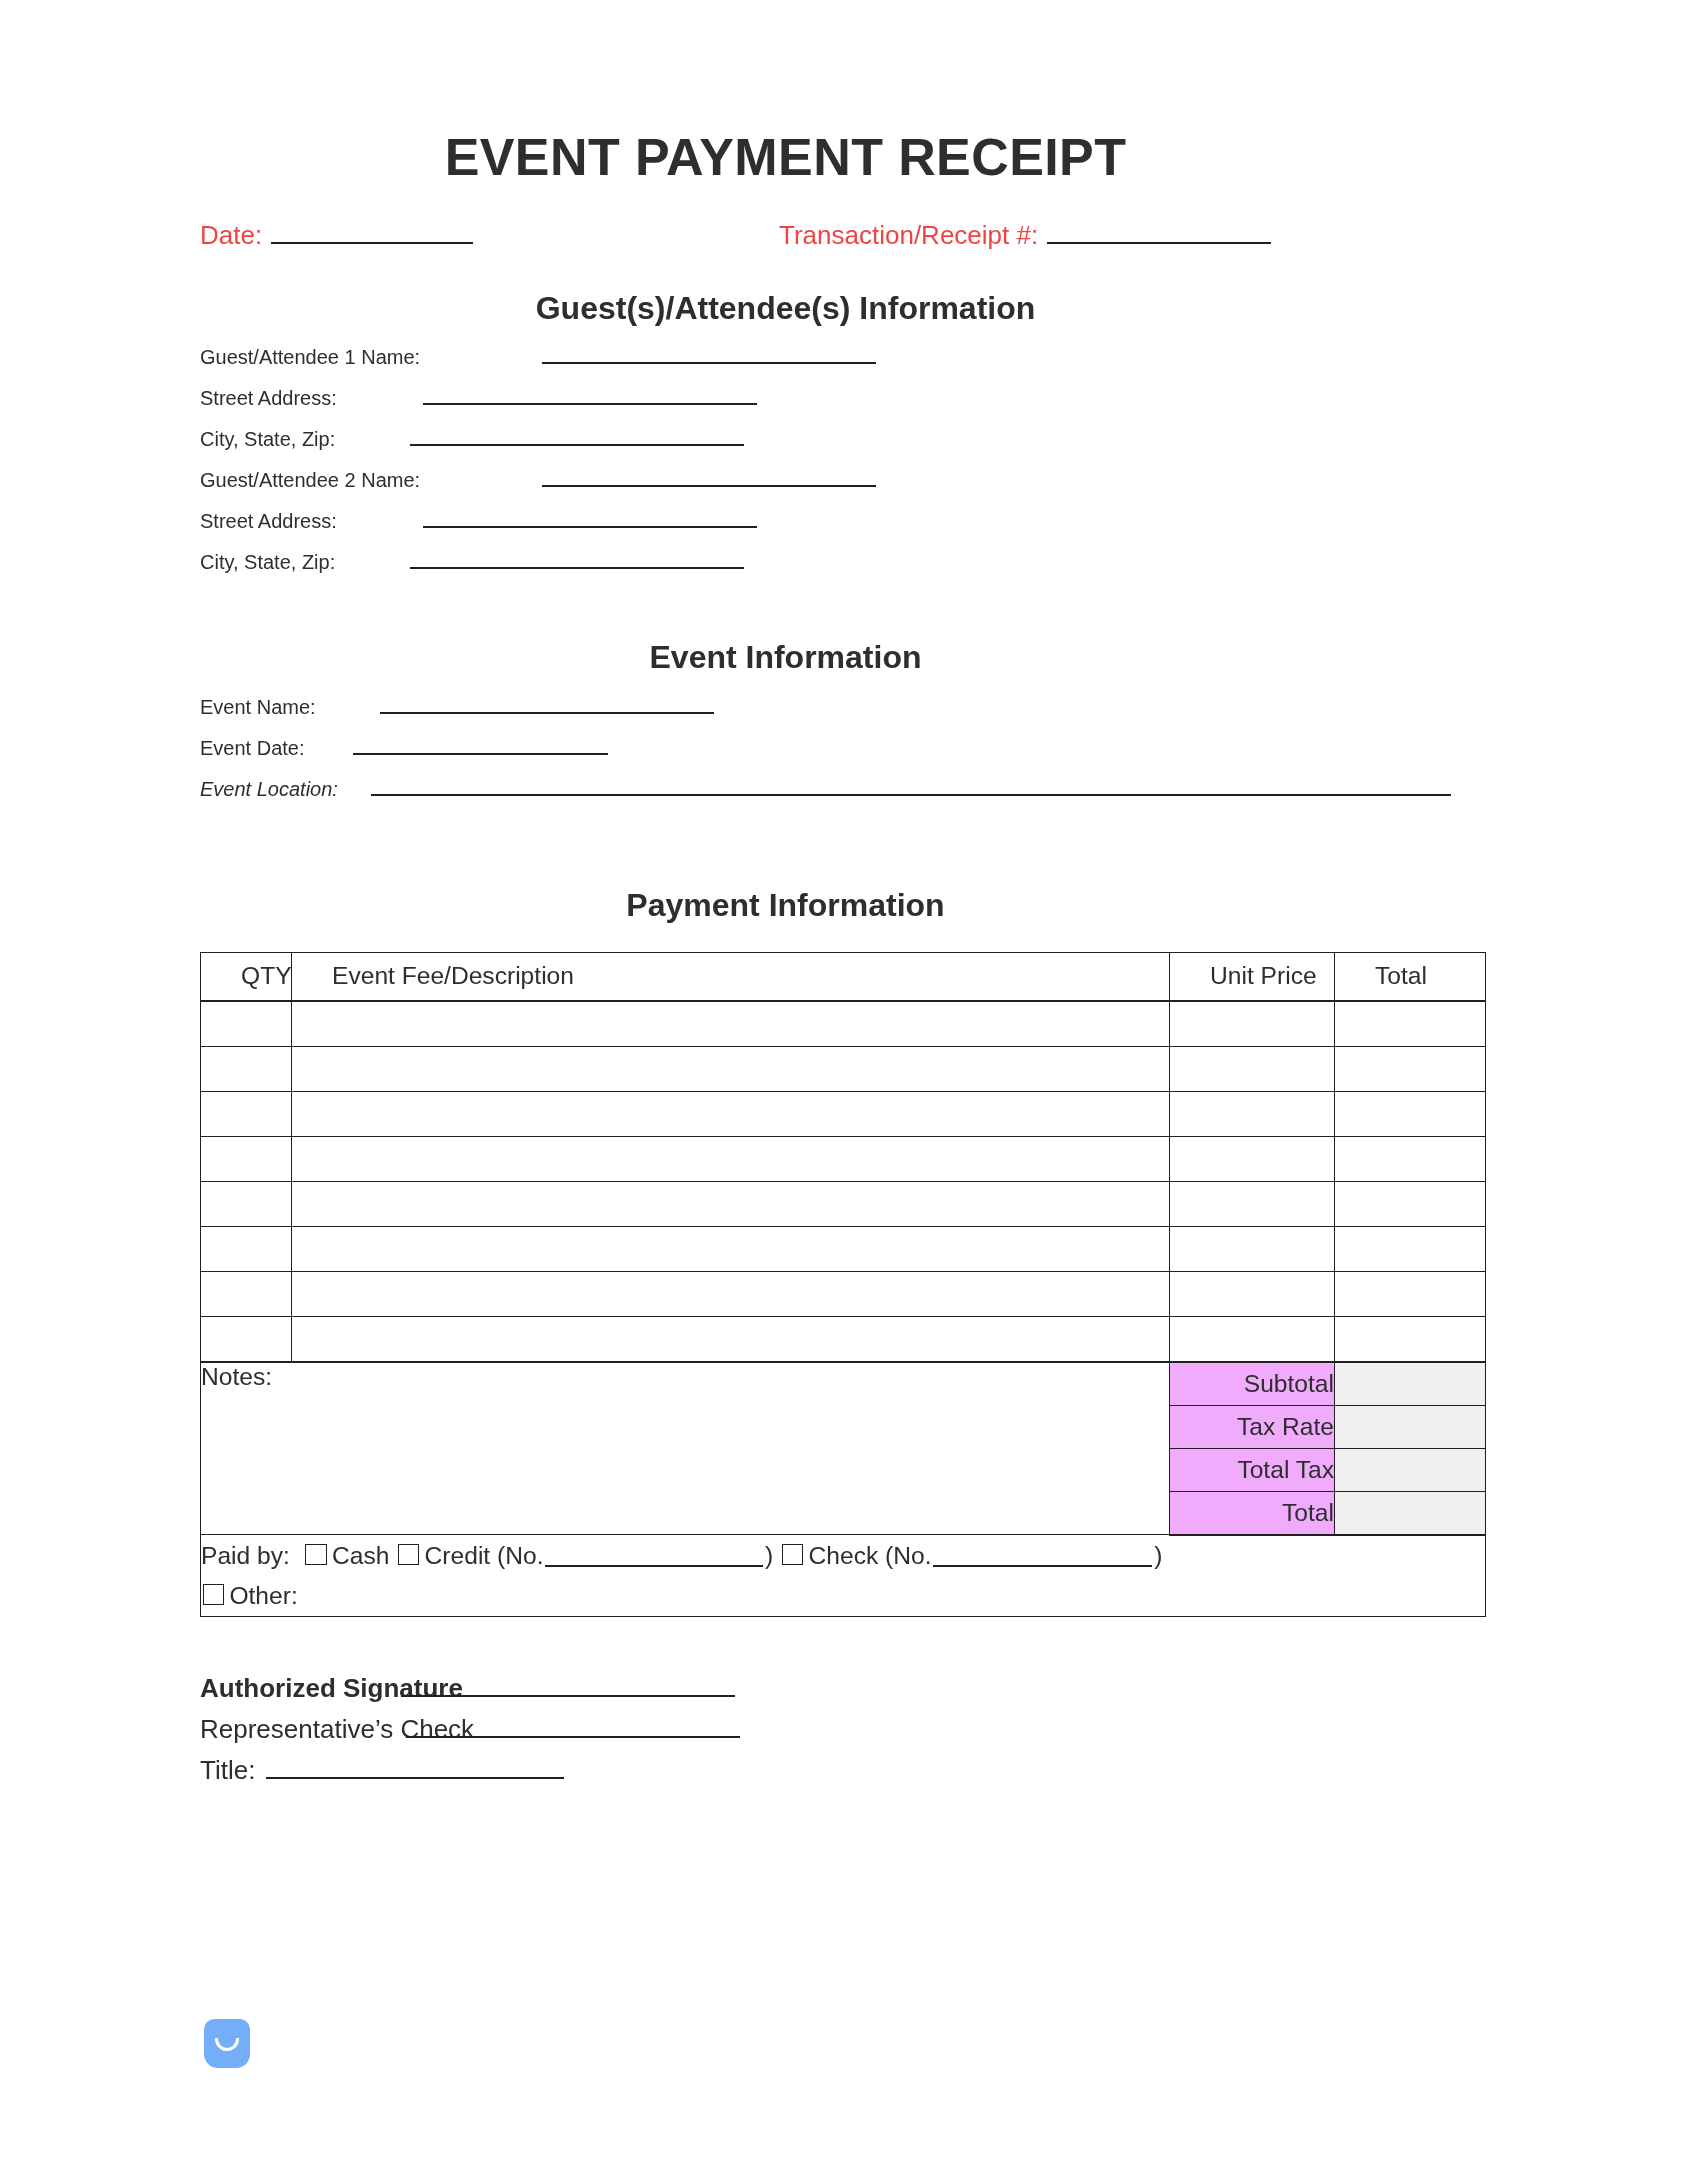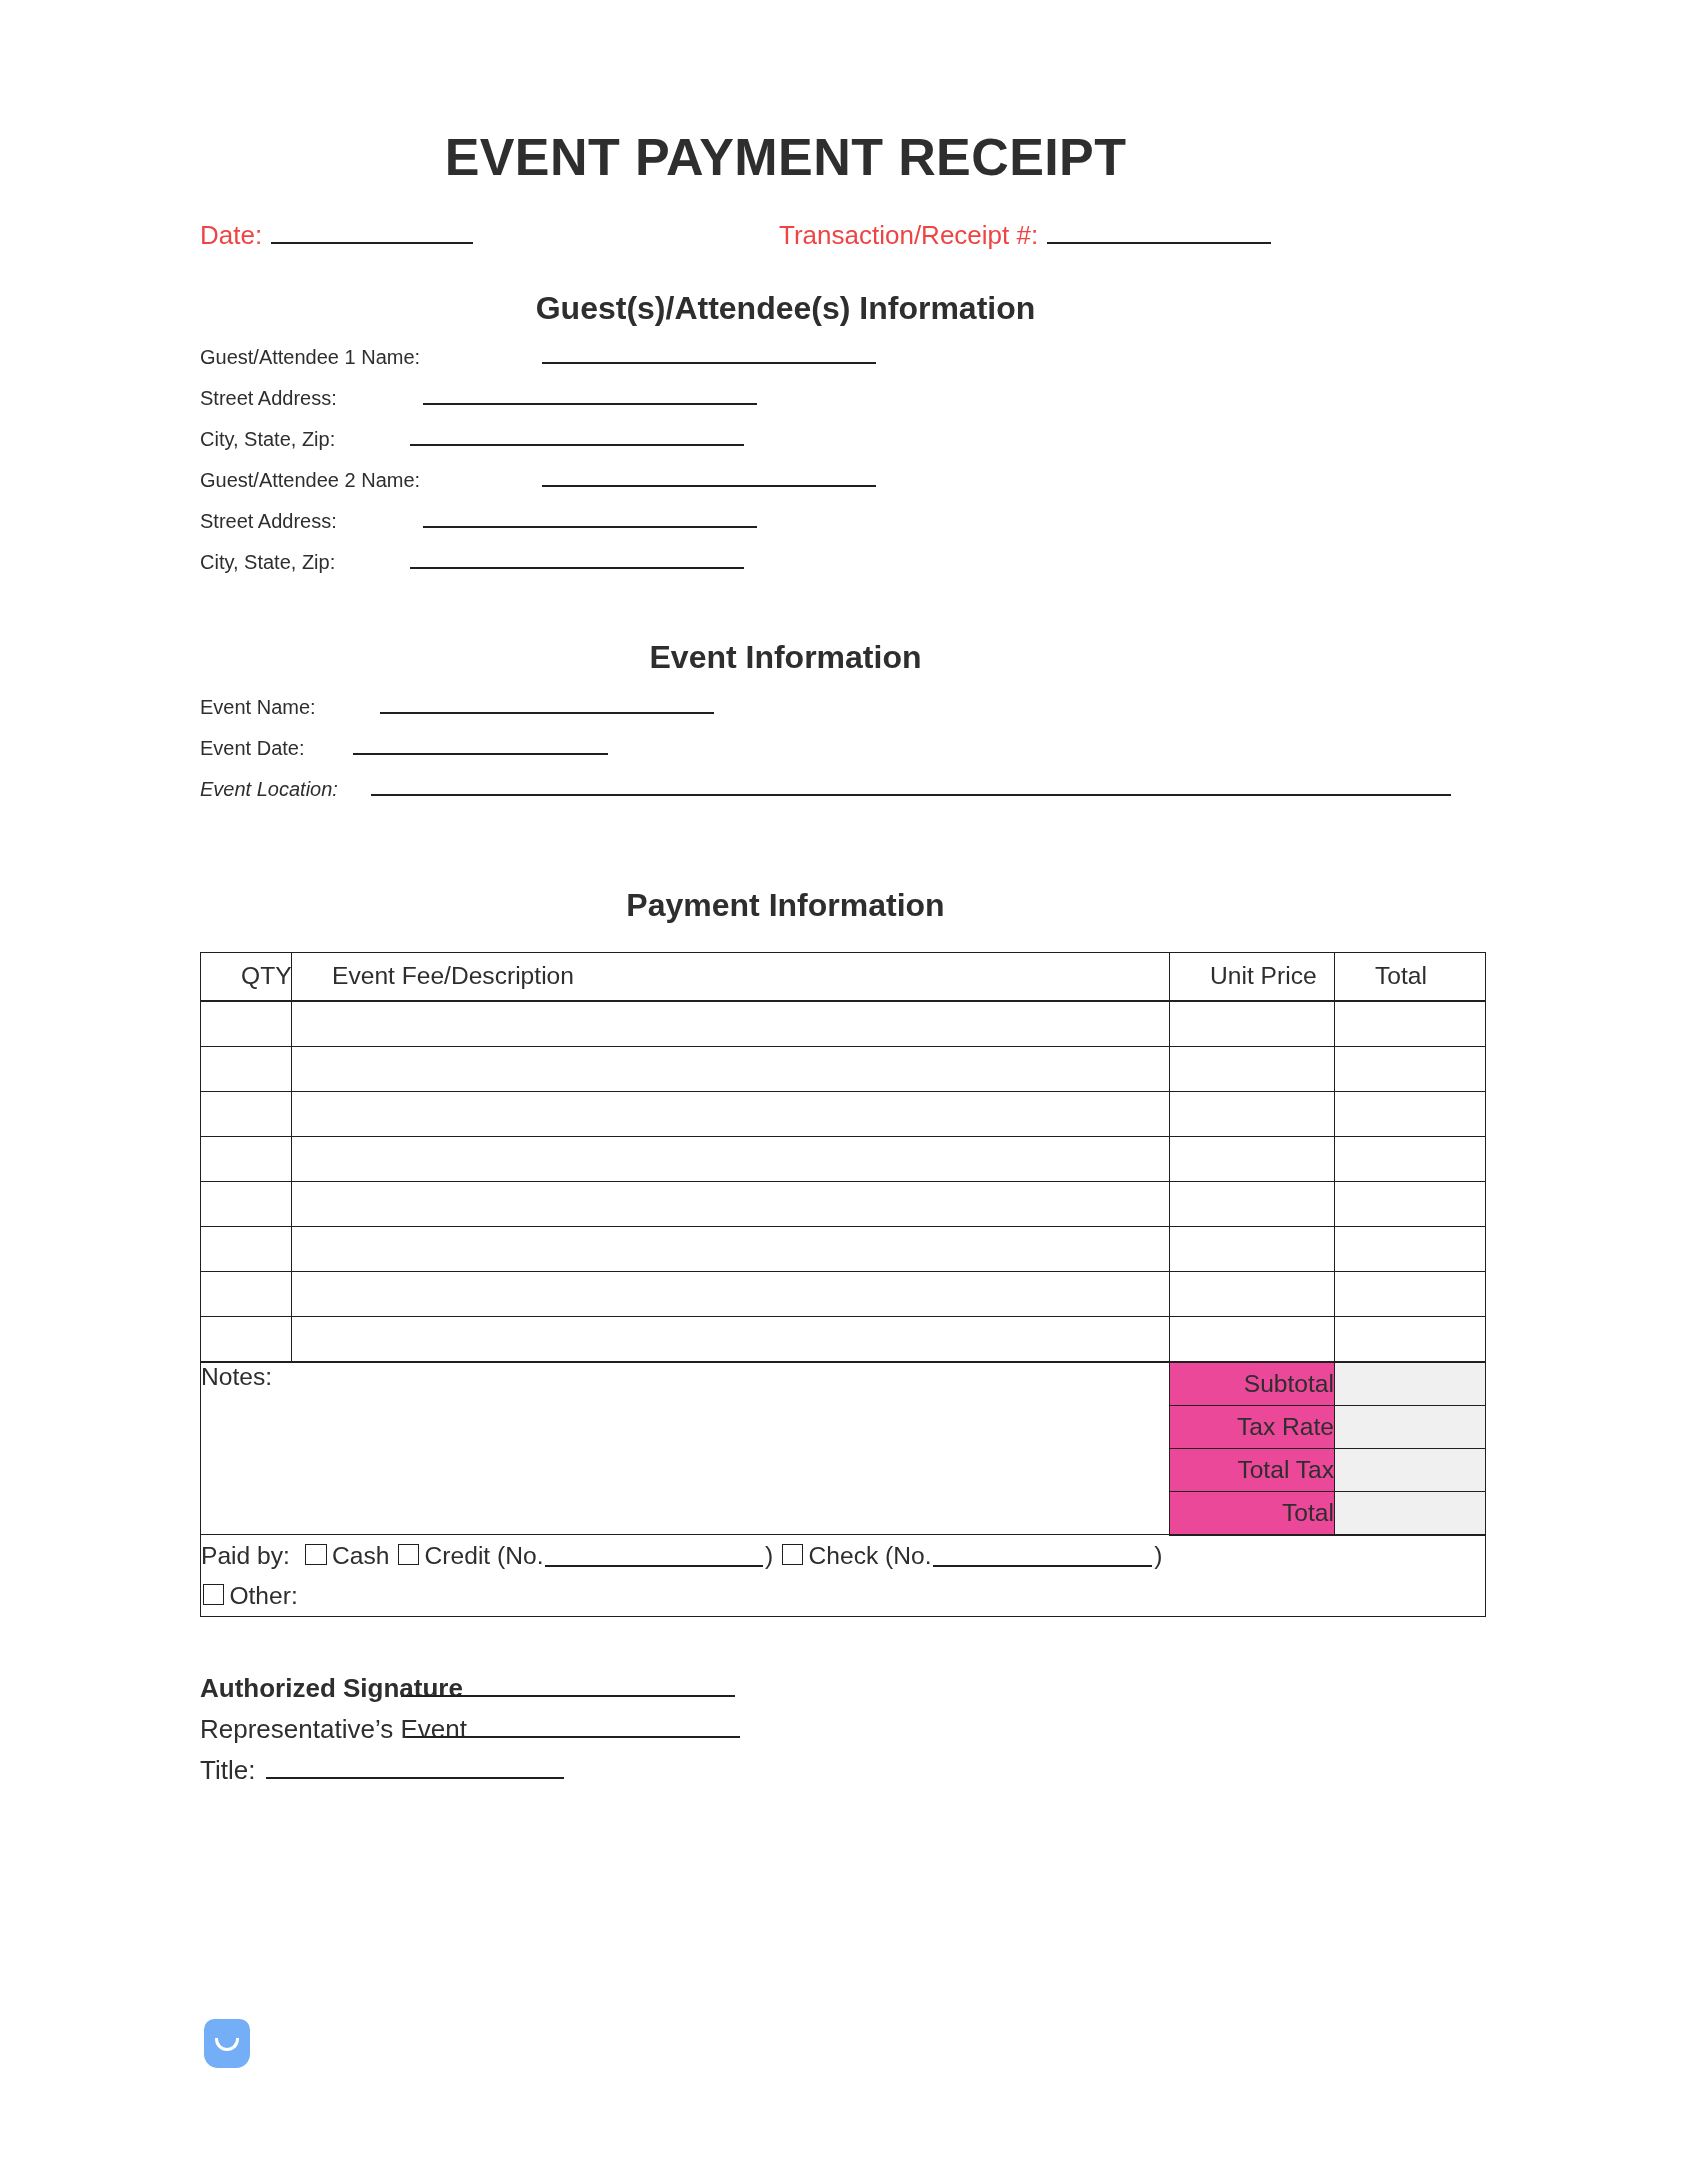--- a/index.html
+++ b/index.html
@@ -116,21 +116,21 @@
   td.notes-cell {
     vertical-align: top;
     padding: 7px 0 0 10.5px;
     text-align: left;
     border-bottom: 2.6px solid #231f20;
   }
   td.tot-label {
     text-align: right;
     padding-right: 10.5px;
     height: 42px;
-    background: #ec4899;
+    background: #f0abfc;
     vertical-align: middle;
   }
   td.tot-value {
     background: #f0f0f0;
   }
   td.tot-label.lastrow, td.tot-value.lastrow { border-bottom: 2.6px solid #231f20; }
 
   td.paid-cell {
     padding: 7px 10.5px 8.8px 10.5px;
     line-height: 40px;
@@ -351,21 +351,21 @@
       </tr>
     </tbody>
   </table>
 
   <div class="sign-block">
     <div class="sign-line bold">
       <span class="s-sig">Authorized Signature</span>
       <span class="fill" style="width:334px;margin-left:-255px;"></span>
     </div>
     <div class="sign-line">
-      <span class="s-rep">Representative’s Event</span>
+      <span class="s-rep">Representative’s Check</span>
       <span class="fill" style="width:334px;margin-left:-255px;"></span>
     </div>
     <div class="sign-line">
       <span class="s-title">Title:</span>
       <span class="fill" style="width:298px;margin-left:-347px;"></span>
     </div>
   </div>
 
   <div class="logo">
     <div class="smile"></div>

